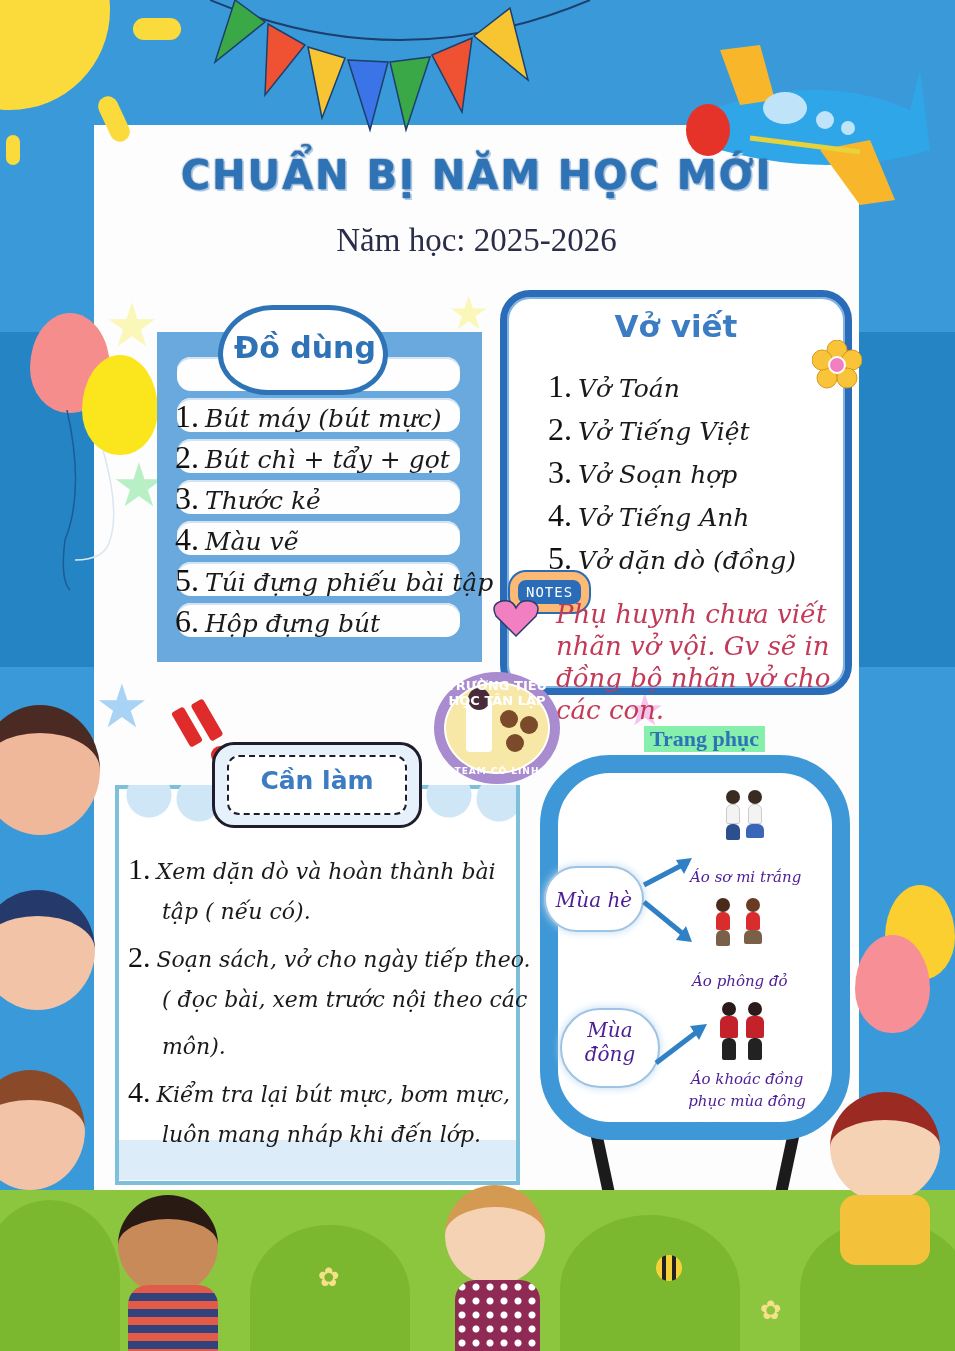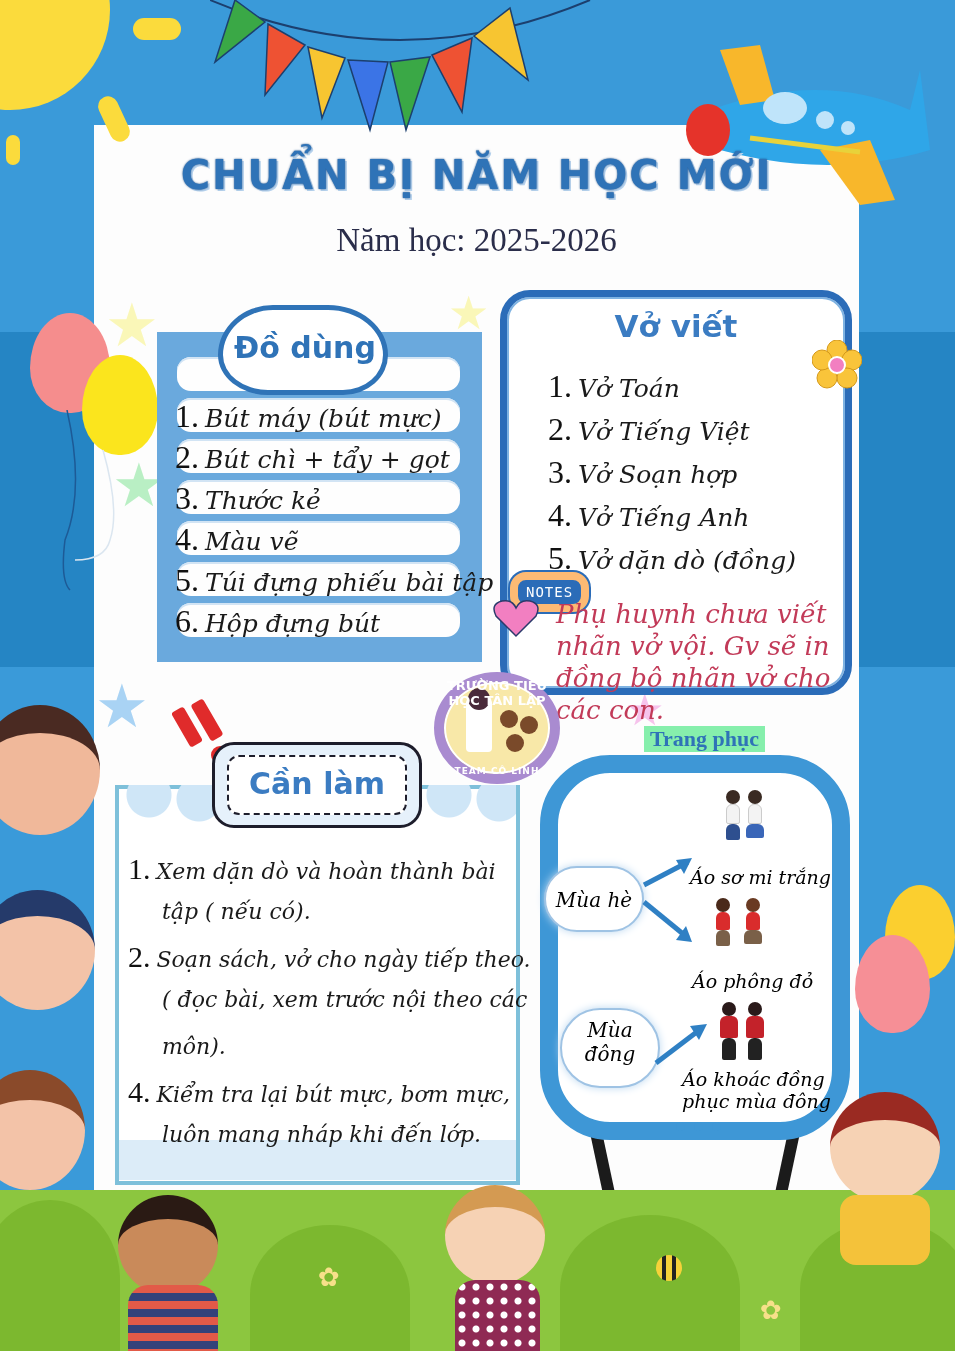--- a/index.html
+++ b/index.html
@@ -73,21 +73,21 @@
   .cl-cloud-band { left: 119px; top: 785px; width: 397px; height: 45px;
     background: radial-gradient(circle at 30px 10px, #cfe6f7 22px, transparent 23px),
                 radial-gradient(circle at 80px 14px, #cfe6f7 22px, transparent 23px),
                 radial-gradient(circle at 330px 10px, #cfe6f7 22px, transparent 23px),
                 radial-gradient(circle at 380px 14px, #cfe6f7 22px, transparent 23px); }
   .cl-label-box { left: 212px; top: 742px; width: 210px; height: 86px; background: #e6f1fb;
     border: 3px solid #1d1d2b; border-radius: 22px; }
   .cl-label-inner { position: absolute; left: 12px; top: 10px; right: 12px; bottom: 10px;
     border: 2px dashed #1d1d2b; border-radius: 12px; background: #fff; }
   .cl-label { left: 212px; top: 766px; width: 210px; text-align: center;
-    font-family: "DejaVu Sans", sans-serif; font-weight: bold; font-size: 30px; color: #3b7cc2; }
+    font-family: "DejaVu Sans", sans-serif; font-weight: bold; font-size: 25px; color: #3b7cc2; }
   .exclaim { left: 172px; top: 697px; width: 70px; height: 70px; }
   .cl-list { left: 128px; top: 852px; width: 390px; }
   .cl-list .line { font-family: "DejaVu Serif", serif; font-style: italic; font-size: 22px;
     color: #1a1a1a; height: 41px; white-space: nowrap; }
   .cl-list .line .num { font-size: 30px; font-style: normal; }
   .cl-list .cont { padding-left: 34px; margin-top: 6px; }
   .cl-bottom-band { left: 119px; top: 1140px; width: 397px; height: 40px; background: #dcecf8; }
 
   
   .logo { left: 434px; top: 672px; width: 126px; height: 112px; border-radius: 50%;
@@ -97,25 +97,25 @@
   .logo-bottom { left: 436px; top: 766px; width: 122px; text-align: center;
     font-family: "DejaVu Sans", sans-serif; font-size: 9px; font-weight: bold; color: #fff; letter-spacing: 1px; }
 
   
   .tp-title { left: 644px; top: 726px; padding: 0 6px; background: #86efac;
     font-family: Liberation Serif, serif; font-weight: bold; font-size: 22px; color: #2f73b7; }
   .tp-frame { left: 540px; top: 755px; width: 310px; height: 385px;
     border: 18px solid #3e97d6; border-radius: 70px; background: #fff; }
   .cloud-bubble { background: #fff; border: 2px solid #9fc3e4; border-radius: 40px;
     box-shadow: 0 0 8px #bcd8f0; }
-  .cloud-text { font-family: "DejaVu Serif", serif; font-style: italic; font-size: 20px; color: #000000;
+  .cloud-text { font-family: "DejaVu Serif", serif; font-style: italic; font-size: 20px; color: #4c1d95;
     text-align: center; line-height: 24px; }
   .arrow-svg { overflow: visible; }
-  .outfit-label { font-family: "DejaVu Serif", serif; font-style: italic; font-size: 19px; color: #000000;
-    white-space: nowrap; text-align: left; line-height: 22px; }
+  .outfit-label { font-family: "DejaVu Serif", serif; font-style: italic; font-size: 15px; color: #4c1d95;
+    white-space: nowrap; text-align: center; line-height: 22px; }
   .kid { width: 14px; border-radius: 6px 6px 2px 2px; }
   .dots { left: 676px; top: 1116px; }
   .dot { display: inline-block; width: 9px; height: 9px; border-radius: 50%; background: #3e97d6; margin-right: 9px; }
   .stand-leg { background: #1b1b1b; width: 12px; height: 80px; }
 
   
   .grass { left: 0; top: 1190px; width: 955px; height: 161px; background: #8cc63f; }
   .hill { border-radius: 50% 50% 0 0; background: #7cb82f; }
 </style>
 </head>
@@ -327,21 +327,21 @@
   <line x1="4" y1="52" x2="48" y2="88" stroke="#2f80c4" stroke-width="5"></line>
   <polygon points="52,92 36,90 46,76" fill="#2f80c4"></polygon>
 </svg>
 <svg class="abs arrow-svg" style="left:652px;top:1018px;" width="60" height="60">
   <line x1="4" y1="45" x2="50" y2="10" stroke="#2f80c4" stroke-width="5"></line>
   <polygon points="55,6 38,8 47,22" fill="#2f80c4"></polygon>
 </svg>
 
 <div class="abs outfit-label" style="left:690px;top:866px;">Áo sơ mi trắng</div>
 <div class="abs outfit-label" style="left:692px;top:970px;">Áo phông đỏ</div>
-<div class="abs outfit-label" style="left:672px;top:1068px;width:150px;margin-left:10px;">
+<div class="abs outfit-label" style="left:672px;top:1068px;width:150px;">
   <div>Áo khoác đồng</div>
   <div>phục mùa đông</div>
 </div>
 <div class="abs dots">
   <span class="dot"></span><span class="dot"></span><span class="dot"></span>
 </div>
 
 <div class="abs" style="left:-20px;top:705px;width:120px;height:130px;background:#f0b89a;border-radius:50%;border-top:28px solid #4a2a22;"></div>
 <div class="abs" style="left:-20px;top:890px;width:115px;height:120px;background:#f3c3a8;border-radius:50%;border-top:26px solid #253a6a;"></div>
 <div class="abs" style="left:-25px;top:1070px;width:110px;height:120px;background:#f3c3a8;border-radius:50%;border-top:30px solid #8a4a2a;"></div>

